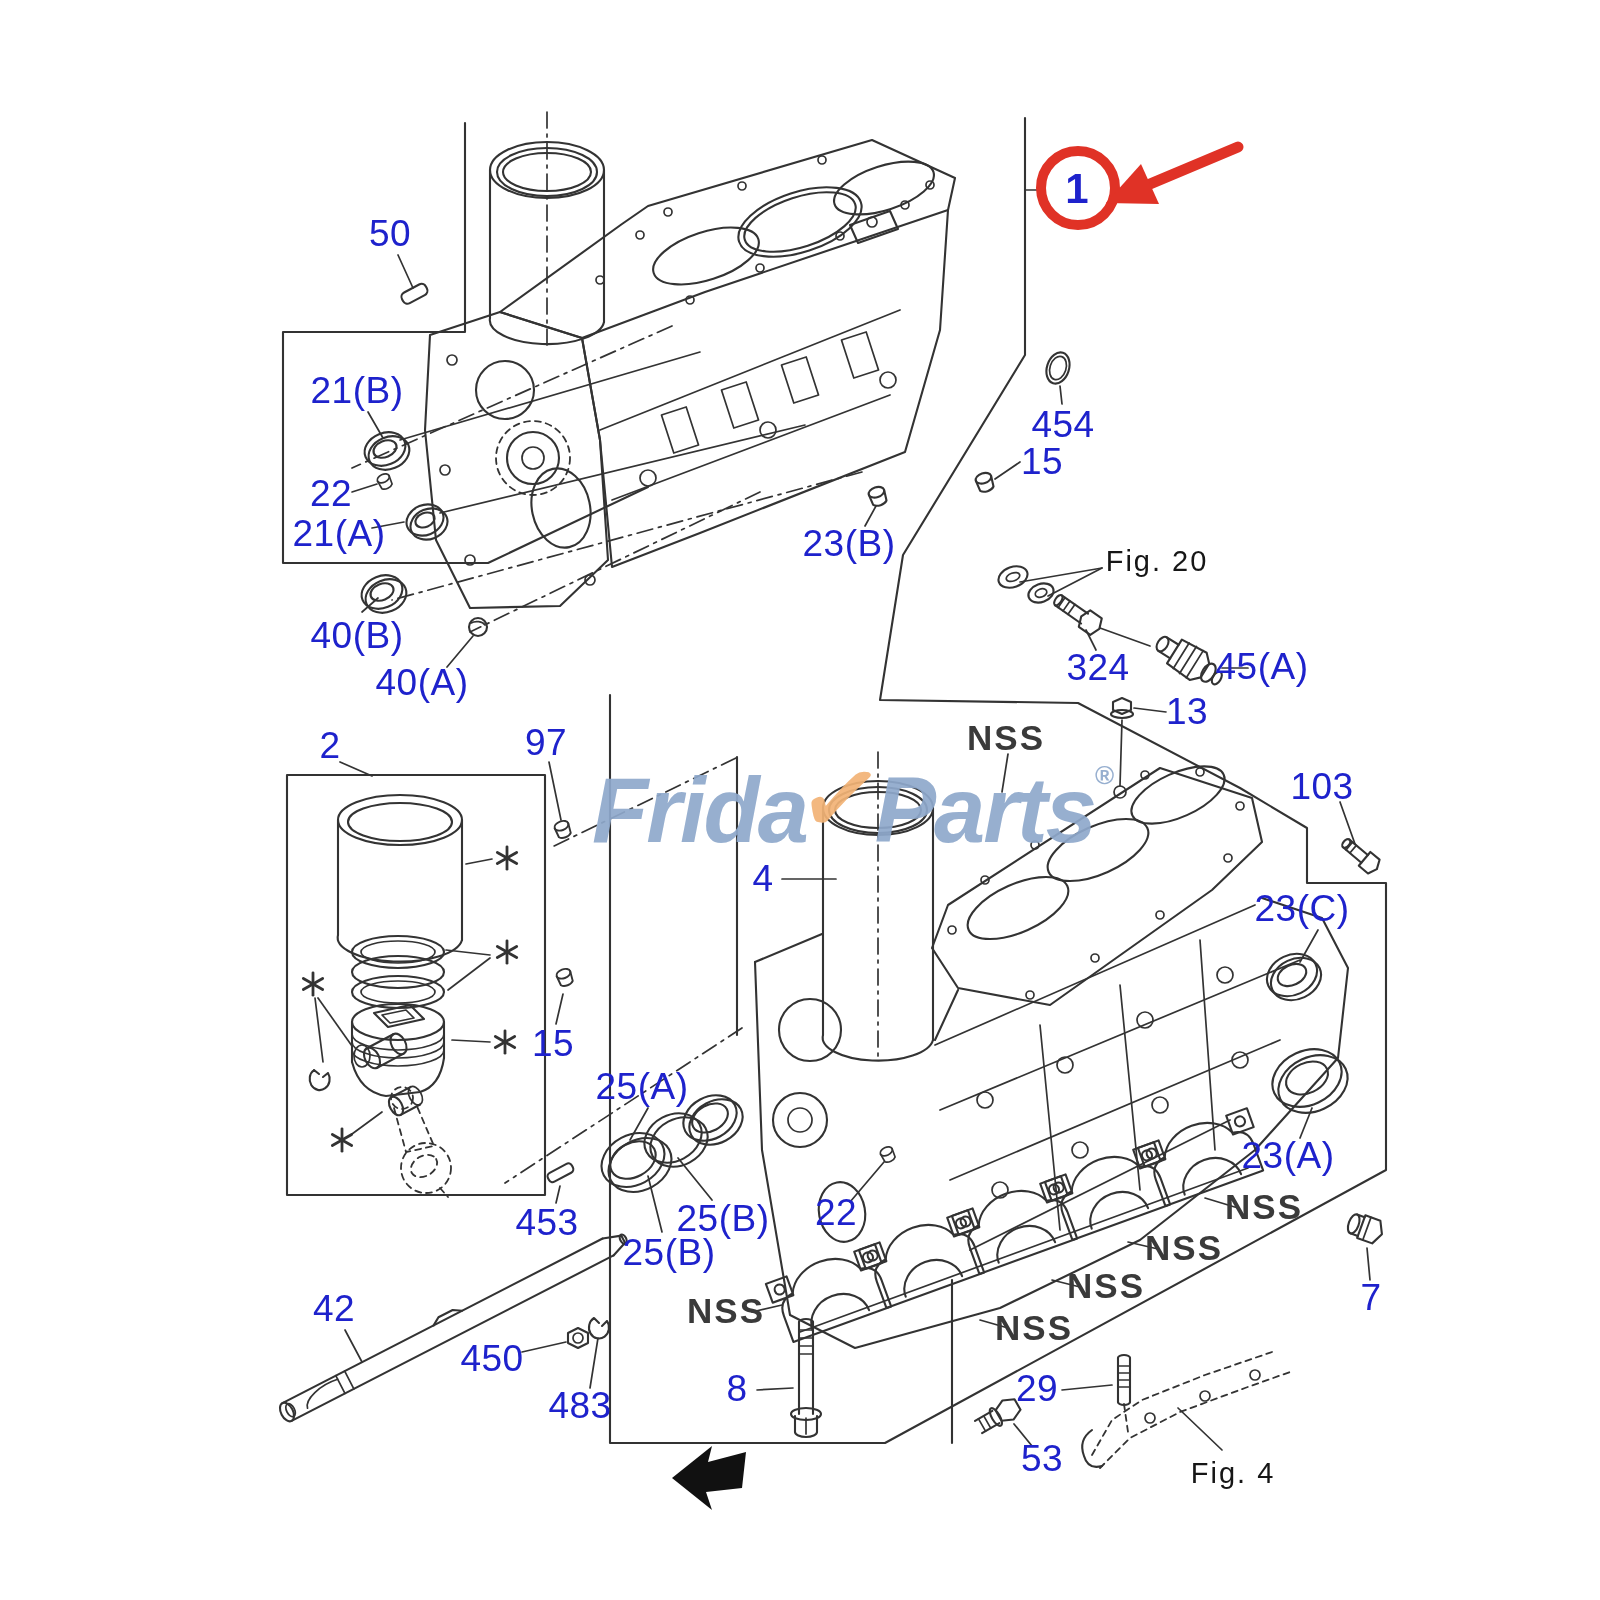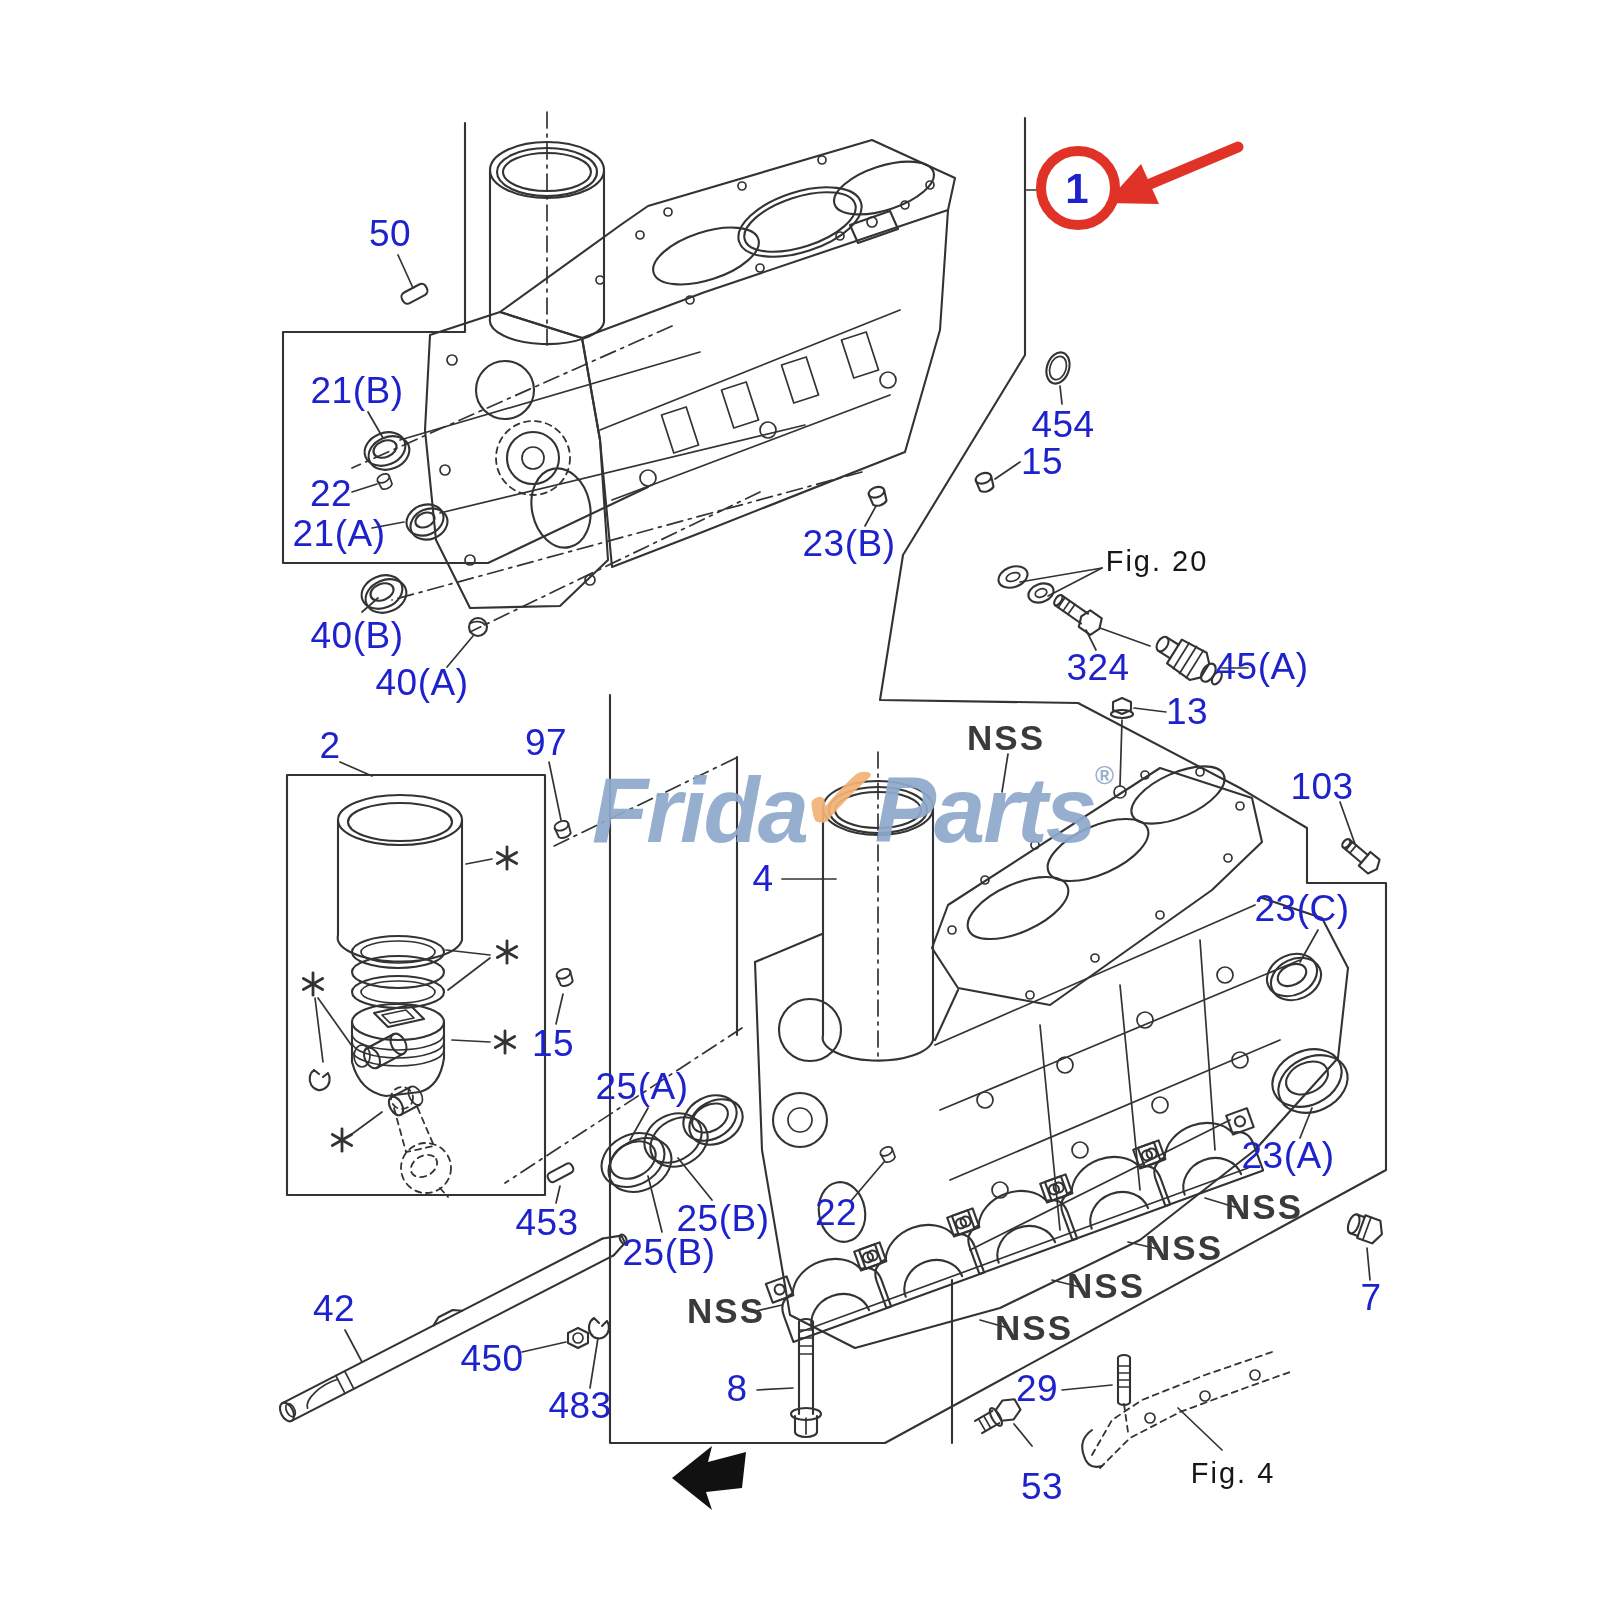--- a/index.html
+++ b/index.html
@@ -497,21 +497,21 @@
       <div class="lbl part" style="left: 547px; top: 1223px;">453</div>
       <div class="lbl part" style="left: 723px; top: 1219px;">25(B)</div>
       <div class="lbl part" style="left: 669px; top: 1253px;">25(B)</div>
       <div class="lbl part" style="left: 836px; top: 1213px;">22</div>
       <div class="lbl part" style="left: 334px; top: 1309px;">42</div>
       <div class="lbl part" style="left: 492px; top: 1359px;">450</div>
       <div class="lbl part" style="left: 580px; top: 1406px;">483</div>
       <div class="lbl part" style="left: 737px; top: 1389px;">8</div>
       <div class="lbl part" style="left: 1371px; top: 1298px;">7</div>
       <div class="lbl part" style="left: 1037px; top: 1389px;">29</div>
-      <div class="lbl part" style="left: 1042px; top: 1459px; margin-top: 28px;">53</div>
+      <div class="lbl part" style="left: 1042px; top: 1459px;">53</div>
       <div class="lbl ref" style="left: 1157px; top: 561px;">Fig. 20</div>
       <div class="lbl ref" style="left: 1233px; top: 1473px;">Fig. 4</div>
       <div class="lbl nss" style="left: 1006px; top: 738px;">NSS</div>
       <div class="lbl nss" style="left: 1264px; top: 1207px;">NSS</div>
       <div class="lbl nss" style="left: 1184px; top: 1248px;">NSS</div>
       <div class="lbl nss" style="left: 1106px; top: 1286px;">NSS</div>
       <div class="lbl nss" style="left: 726px; top: 1311px;">NSS</div>
       <div class="lbl nss" style="left: 1034px; top: 1328px;">NSS</div>
       <div class="lbl star" style="left: 507px; top: 858px;"><svg viewBox="-14 -14 28 28" width="26" height="26">
           <g stroke="#333" stroke-width="3" stroke-linecap="round">

